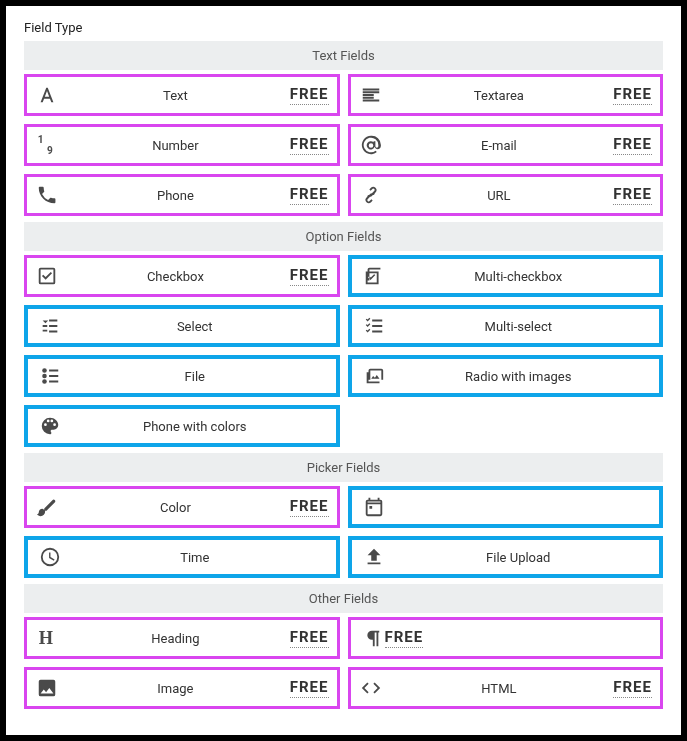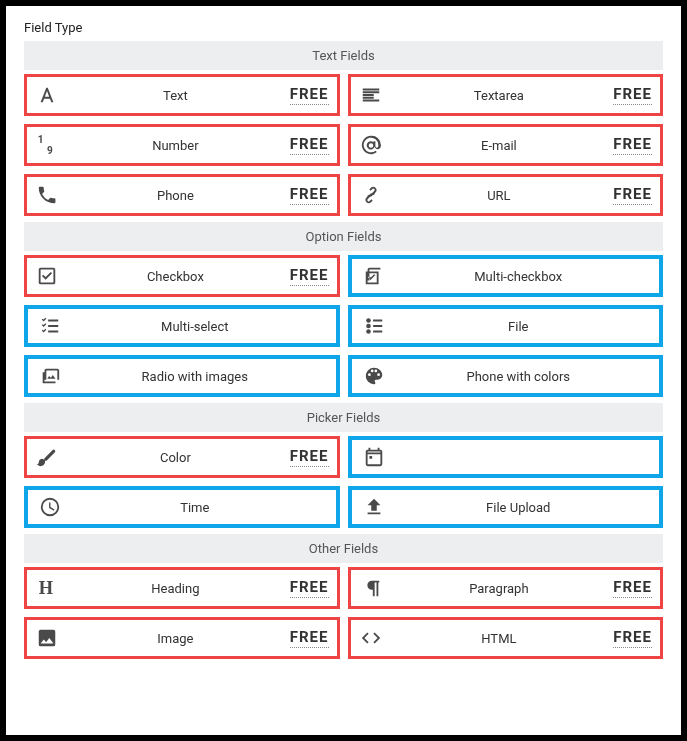--- a/index.html
+++ b/index.html
@@ -34,21 +34,21 @@
     border: 4px solid #0ea5e9;
     background: #fff;
     display: flex;
     align-items: center;
     padding: 6px 10px 6px 8px;
     height: 42px;
     position: relative;
     cursor: pointer;
   }
   .card.selected {
-    border: 3px solid #ef4444;
+    border: 3px solid #d946ef;
     padding: 4px 8px 4px 6px;
   }
   .card .icon {
     width: 28px;
     height: 28px;
     display: flex;
     align-items: center;
     justify-content: center;
     color: #4a4a4a;
     flex-shrink: 0;
@@ -219,20 +219,28 @@
         <span class="icon">
           <svg viewBox="0 0 24 24">
             <use href="#multi-checkbox-icon"></use>
           </svg>
         </span>
         <span class="label">Multi-checkbox</span>
       </div>
       <div class="card">
         <span class="icon">
           <svg viewBox="0 0 24 24">
+            <use href="#select-icon"></use>
+          </svg>
+        </span>
+        <span class="label">Select</span>
+      </div>
+      <div class="card">
+        <span class="icon">
+          <svg viewBox="0 0 24 24">
             <use href="#multi-select-icon"></use>
           </svg>
         </span>
         <span class="label">Multi-select</span>
       </div>
       <div class="card">
         <span class="icon">
           <svg viewBox="0 0 24 24">
             <use href="#radio-icon"></use>
           </svg>
@@ -301,21 +309,20 @@
         </span>
         <span class="label">Heading</span>
         <span class="badge">FREE</span>
       </div>
       <div class="card selected">
         <span class="icon">
           <svg viewBox="0 0 24 24">
             <use href="#paragraph-icon"></use>
           </svg>
         </span>
-        <span class="label">Paragraph</span>
         <span class="badge">FREE</span>
       </div>
       <div class="card selected">
         <span class="icon">
           <svg viewBox="0 0 24 24">
             <use href="#image-icon"></use>
           </svg>
         </span>
         <span class="label">Image</span>
         <span class="badge">FREE</span>

